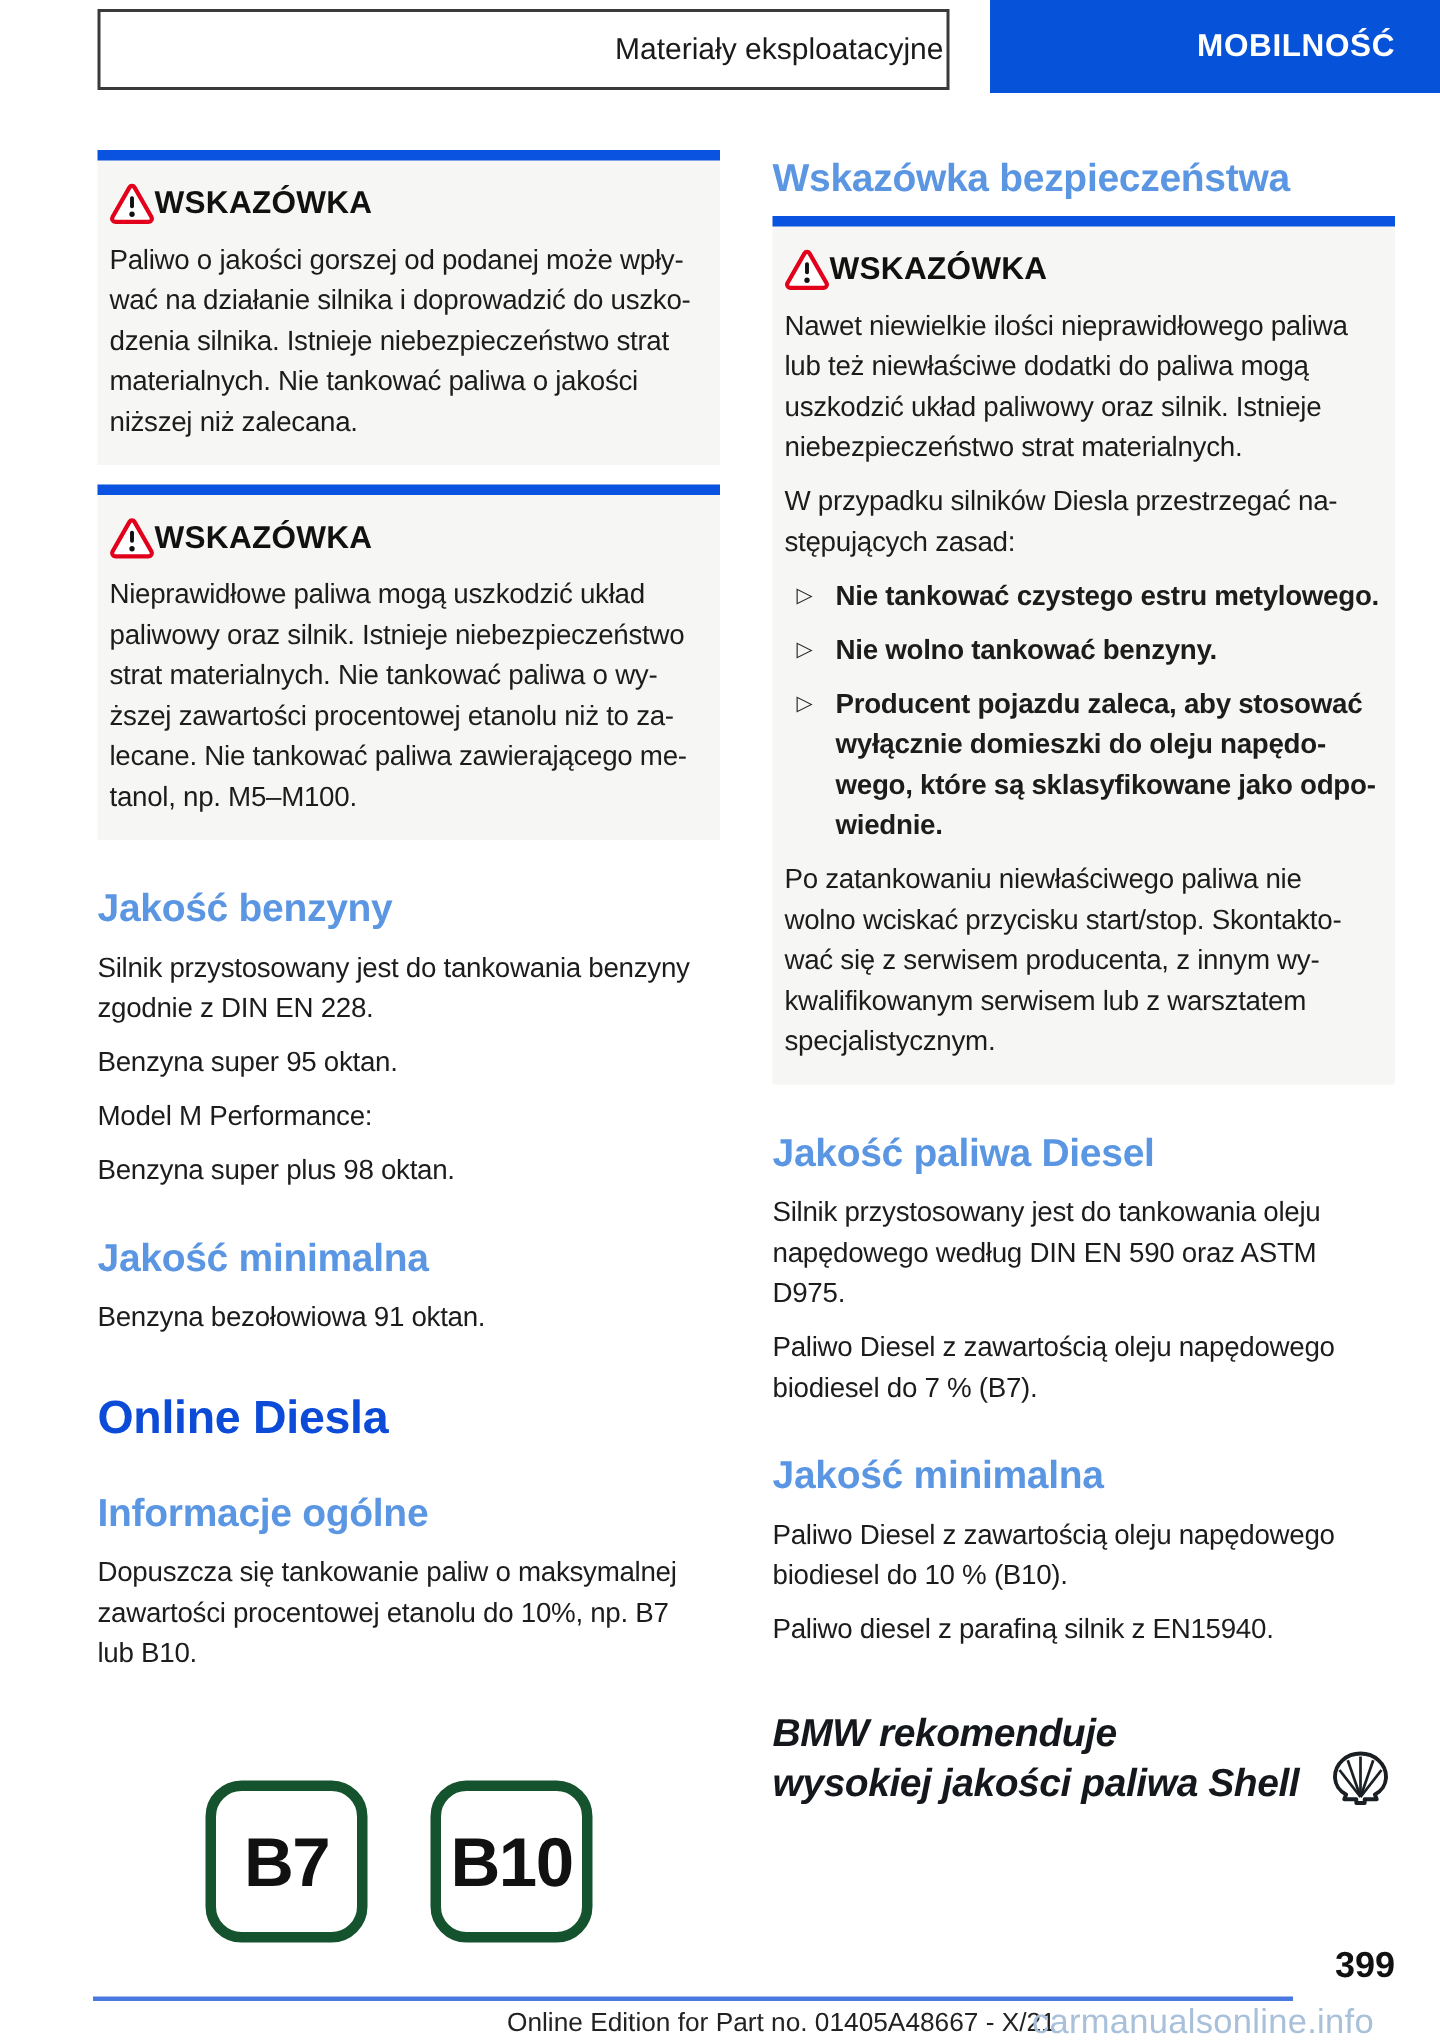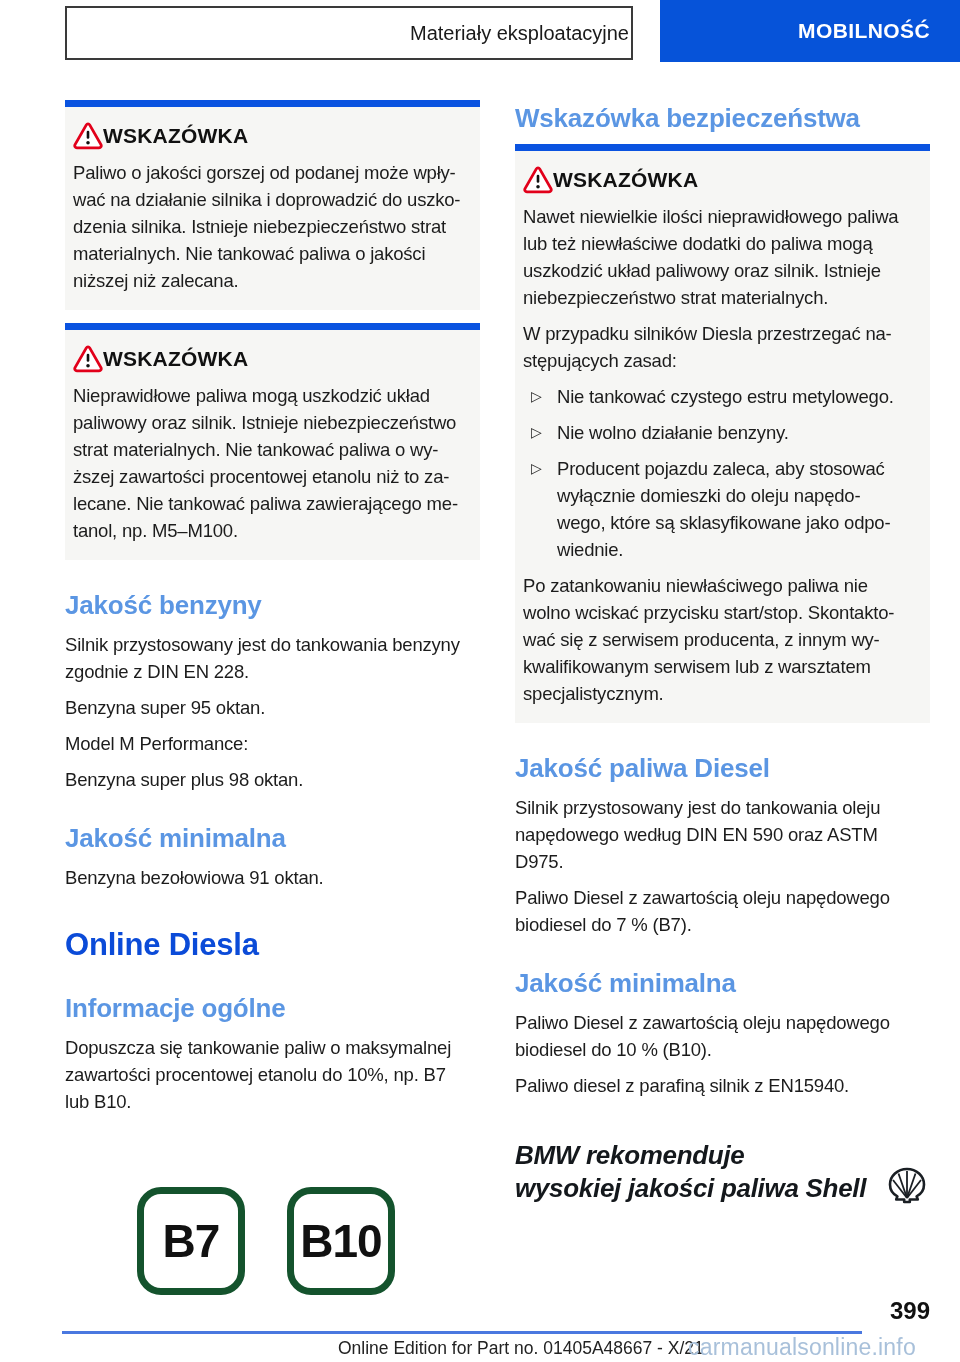--- a/index.html
+++ b/index.html
@@ -53,21 +53,21 @@
     margin:36px 0 6px 0;letter-spacing:-0.2px;
   }
   .col-right .h3.first{margin-top:0;}
 
   
   .bullet-list{margin:0 0 9px 0;}
   .bullet-item{display:flex;margin:0 0 9px 0;}
   .bullet-marker{
     width:26px;flex:0 0 26px;margin-left:8px;font-size:14px;line-height:27px;color:#2a2a2a;
   }
-  .bullet-text{flex:1;}
+  .bullet-text{flex:1;font-weight:bold;}
 
   
   .badge-row{margin:72px 0 0 72px;display:flex;gap:42px;}
   .fuel-badge{
     width:108px;height:108px;border:7px solid #14532d;border-radius:24px;
     display:flex;align-items:center;justify-content:center;
     font-size:46px;font-weight:bold;color:#111;box-sizing:border-box;background:#fff;
     letter-spacing:-1px;
   }
 
@@ -175,21 +175,21 @@
       <p class="body-text">W przypadku silników Diesla przestrzegać na-
 stępujących zasad:</p>
 
       <div class="bullet-list">
         <div class="bullet-item">
           <span class="bullet-marker">▷</span>
           <span class="bullet-text body-text">Nie tankować czystego estru metylowego.</span>
         </div>
         <div class="bullet-item">
           <span class="bullet-marker">▷</span>
-          <span class="bullet-text body-text">Nie wolno działanie benzyny.</span>
+          <span class="bullet-text body-text">Nie wolno tankować benzyny.</span>
         </div>
         <div class="bullet-item">
           <span class="bullet-marker">▷</span>
           <span class="bullet-text body-text">Producent pojazdu zaleca, aby stosować
 wyłącznie domieszki do oleju napędo-
 wego, które są sklasyfikowane jako odpo-
 wiednie.</span>
         </div>
       </div>
 

